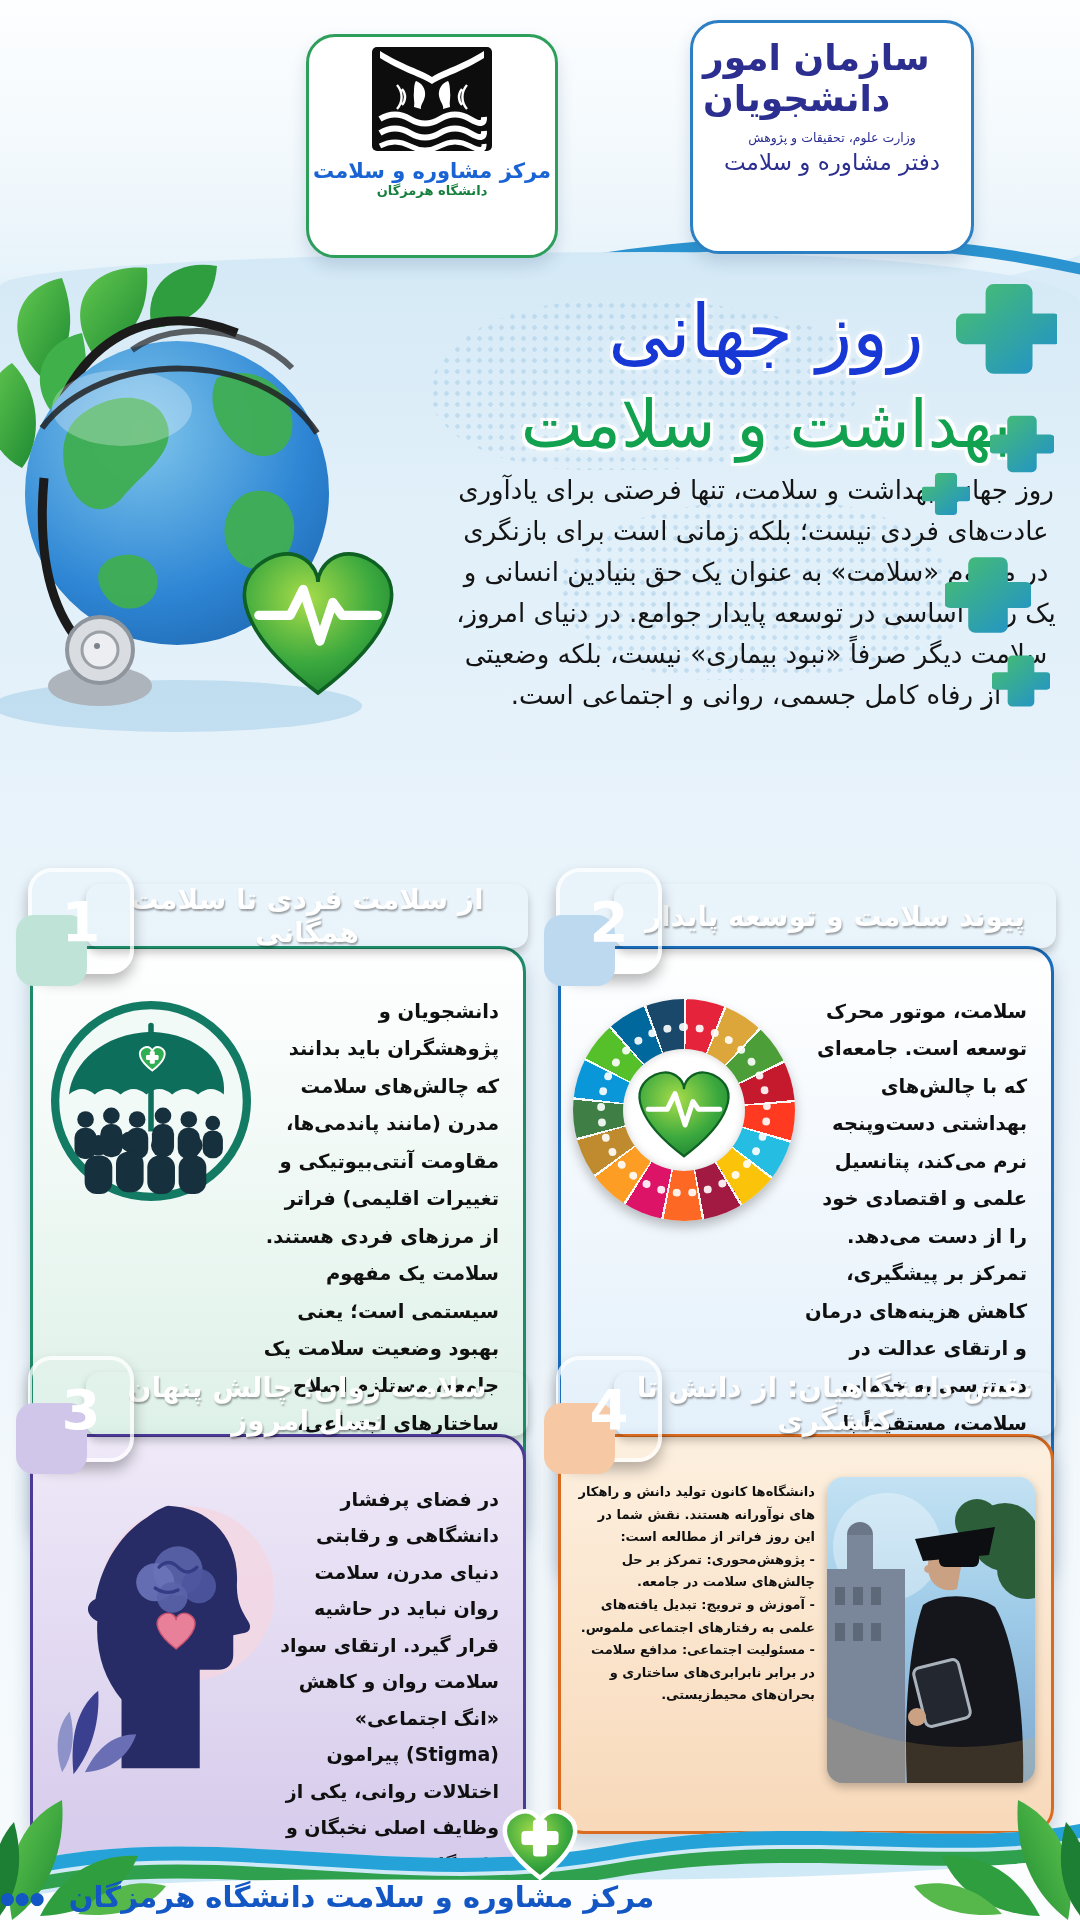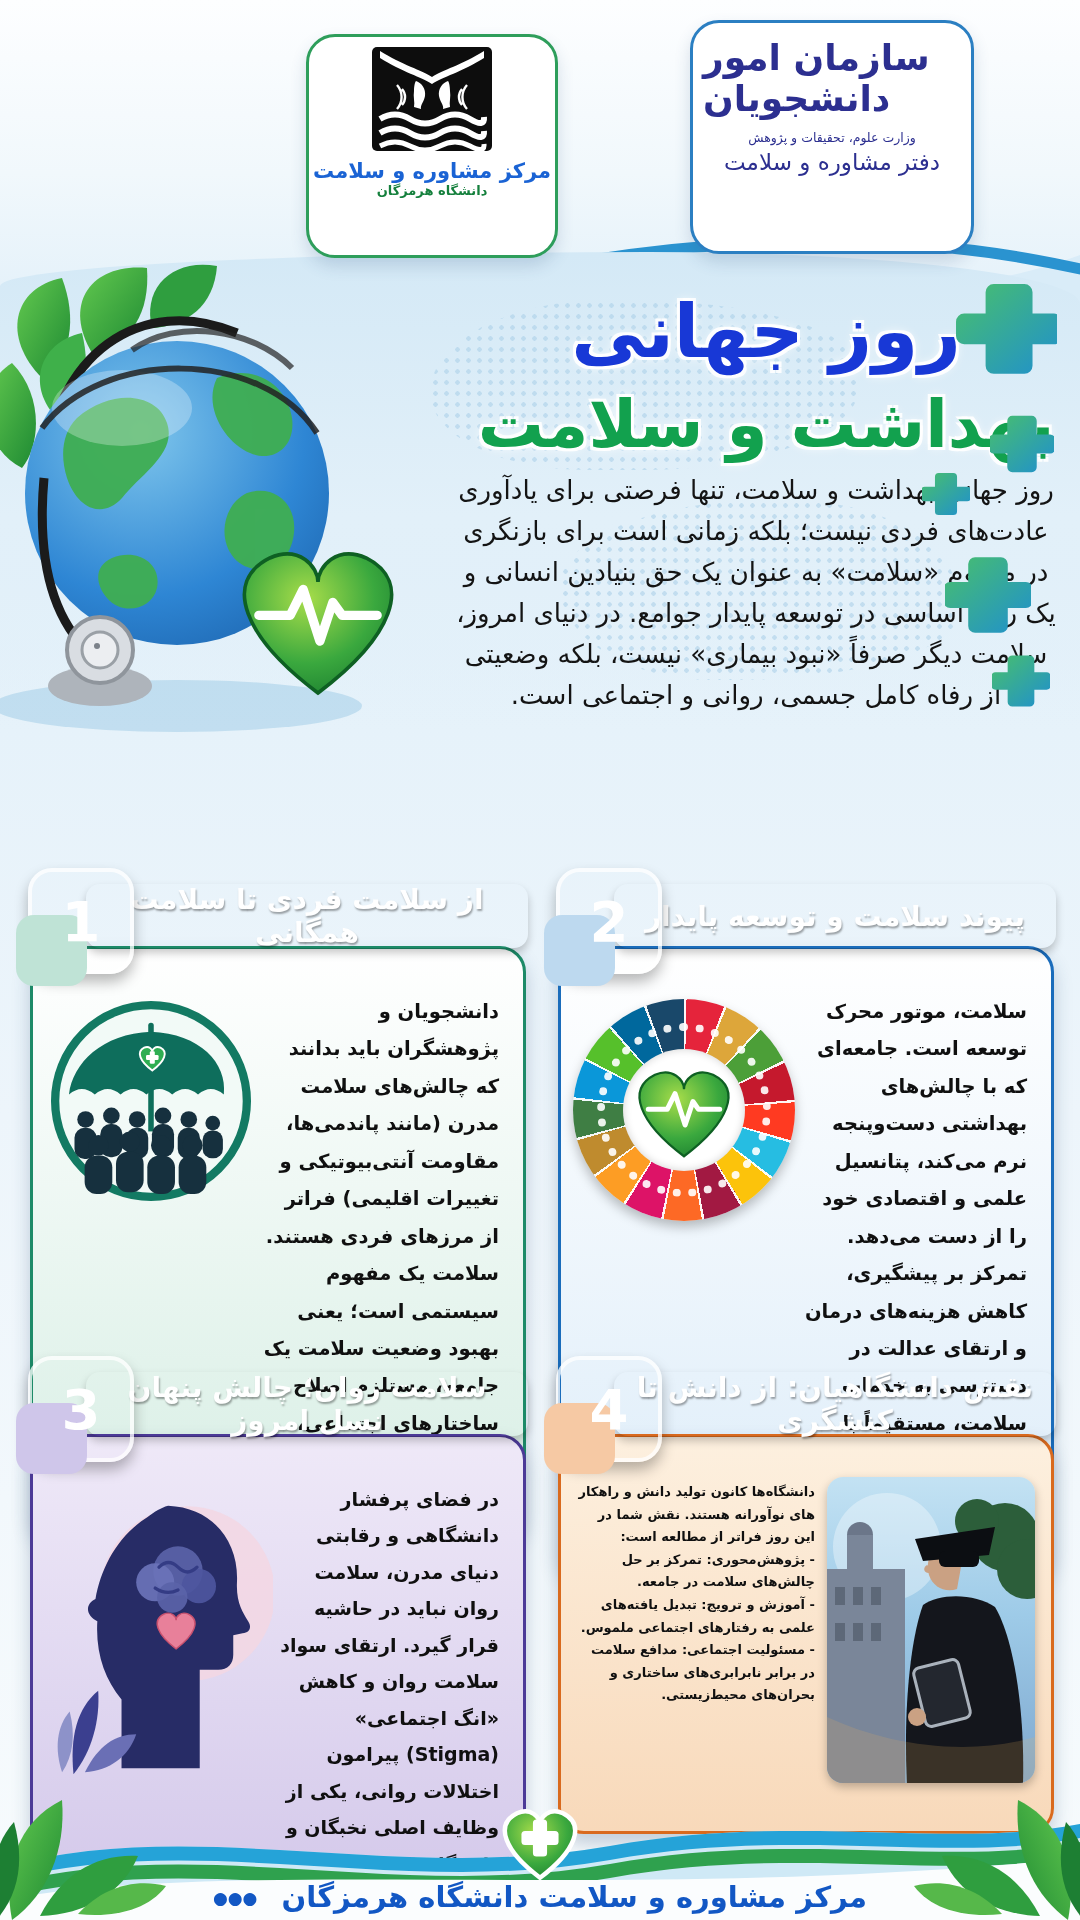--- a/index.html
+++ b/index.html
@@ -20,21 +20,21 @@
   
   .hero-band{position:absolute;left:0;top:252px;width:1080px;height:482px;
     background:linear-gradient(180deg,#d4e9f6 0%,#e2f0f9 55%,rgba(235,245,251,0) 100%);
     border-radius:60% 40% 0 0 / 34px 52px 0 0;}
   .dots{position:absolute;opacity:.55;background-image:radial-gradient(#a9cfe8 2px,transparent 2.5px);background-size:11px 11px;}
   .dots.b1{left:430px;top:300px;width:430px;height:170px;border-radius:45% 60% 55% 40%/60% 45% 55% 50%;}
   .dots.b2{left:560px;top:500px;width:400px;height:180px;border-radius:55% 45% 60% 40%/50% 60% 40% 55%;}
   .top-curve{position:absolute;left:0;top:225px;width:1080px;height:125px;}
   .hero-art{position:absolute;left:-18px;top:258px;width:465px;height:475px;}
   
-  .title{position:absolute;left:470px;right:18px;top:288px;text-align:center;direction:rtl;font-weight:700;}
+  .title{position:absolute;left:470px;right:18px;top:288px;text-align:center;direction:rtl;font-weight:400;}
   .title .l1{font-size:74px;color:#1838d6;
     text-shadow:0 0 12px #fff,3px 3px 0 rgba(255,255,255,.9),-3px -3px 0 rgba(255,255,255,.9),3px -3px 0 rgba(255,255,255,.9),-3px 3px 0 rgba(255,255,255,.9);}
   .title .l2{margin-top:12px;font-size:66px;color:#12a14e;
     text-shadow:0 0 12px #fff,3px 3px 0 rgba(255,255,255,.9),-3px -3px 0 rgba(255,255,255,.9),3px -3px 0 rgba(255,255,255,.9),-3px 3px 0 rgba(255,255,255,.9);}
   .intro{position:absolute;left:452px;right:20px;top:470px;direction:rtl;text-align:center;
     font-size:26px;line-height:1.58;color:#141414;font-weight:500;}
   
   .plus{position:absolute;}
   
   .card{position:absolute;width:508px;}
@@ -76,21 +76,21 @@
   .hub{position:absolute;left:50px;top:50px;width:122px;height:122px;border-radius:50%;background:#fff;
     box-shadow:inset 0 0 8px rgba(0,0,0,.18);}
   .hubheart{position:absolute;left:44px;top:40px;width:134px;height:134px;}
   .illu3{width:228px;height:300px;flex:none;}
   .scene{width:208px;height:306px;flex:none;border-radius:16px;overflow:hidden;box-shadow:0 4px 10px rgba(0,0,0,.25);}
   
   .waves{position:absolute;left:0;top:1772px;width:1080px;height:148px;z-index:6;}
   .leafL{position:absolute;left:-8px;top:1738px;width:250px;height:182px;z-index:7;}
   .leafR{position:absolute;right:-8px;top:1738px;width:250px;height:182px;z-index:7;transform:scaleX(-1);}
   .fheart{position:absolute;left:487px;top:1788px;width:106px;height:100px;z-index:8;}
-  .ftext{position:absolute;left:0;right:0;top:1880px;z-index:9;text-align:center;direction:rtl;
+  .ftext{position:absolute;left:0;right:0;top:1880px;z-index:9;text-align:left;direction:rtl;
     color:#1257c4;font-weight:bold;font-size:29px;}
   .ftext .d{font-size:17px;letter-spacing:4px;vertical-align:3px;margin-right:14px;}
 </style>
 </head>
 <body>
 
 <div class="page">
 
   <svg width="0" height="0" style="position:absolute">
     <defs>

